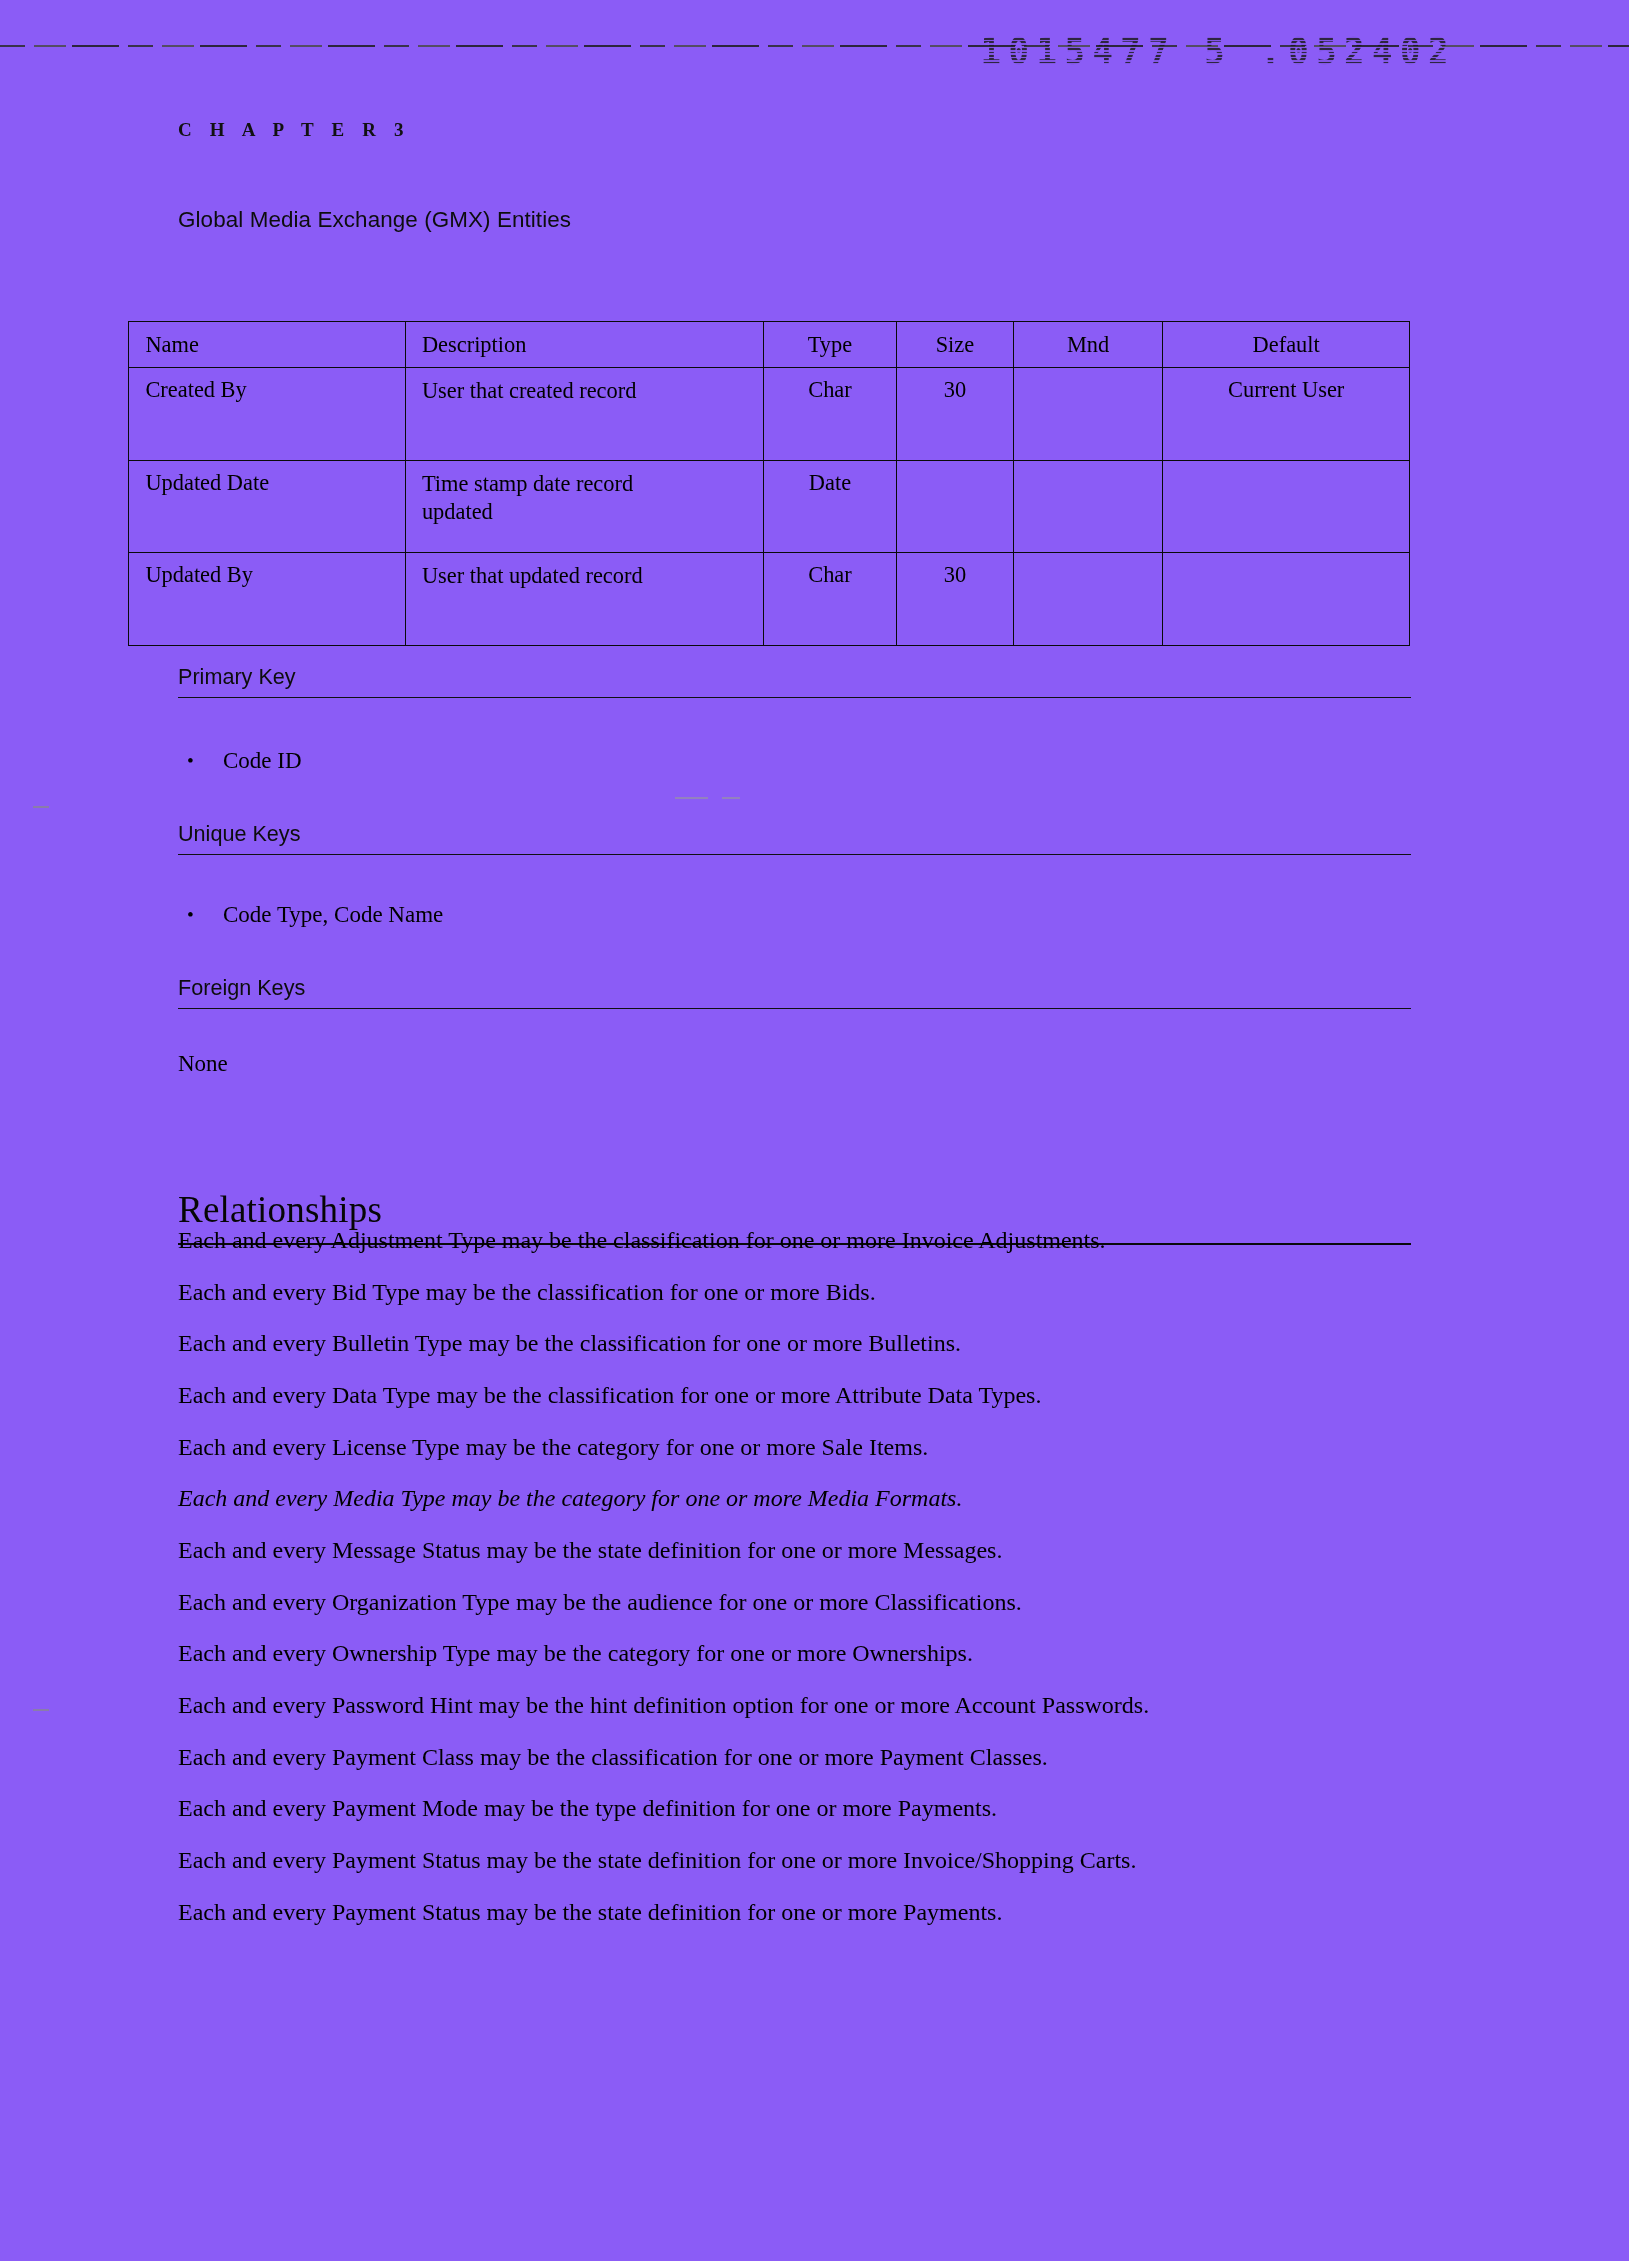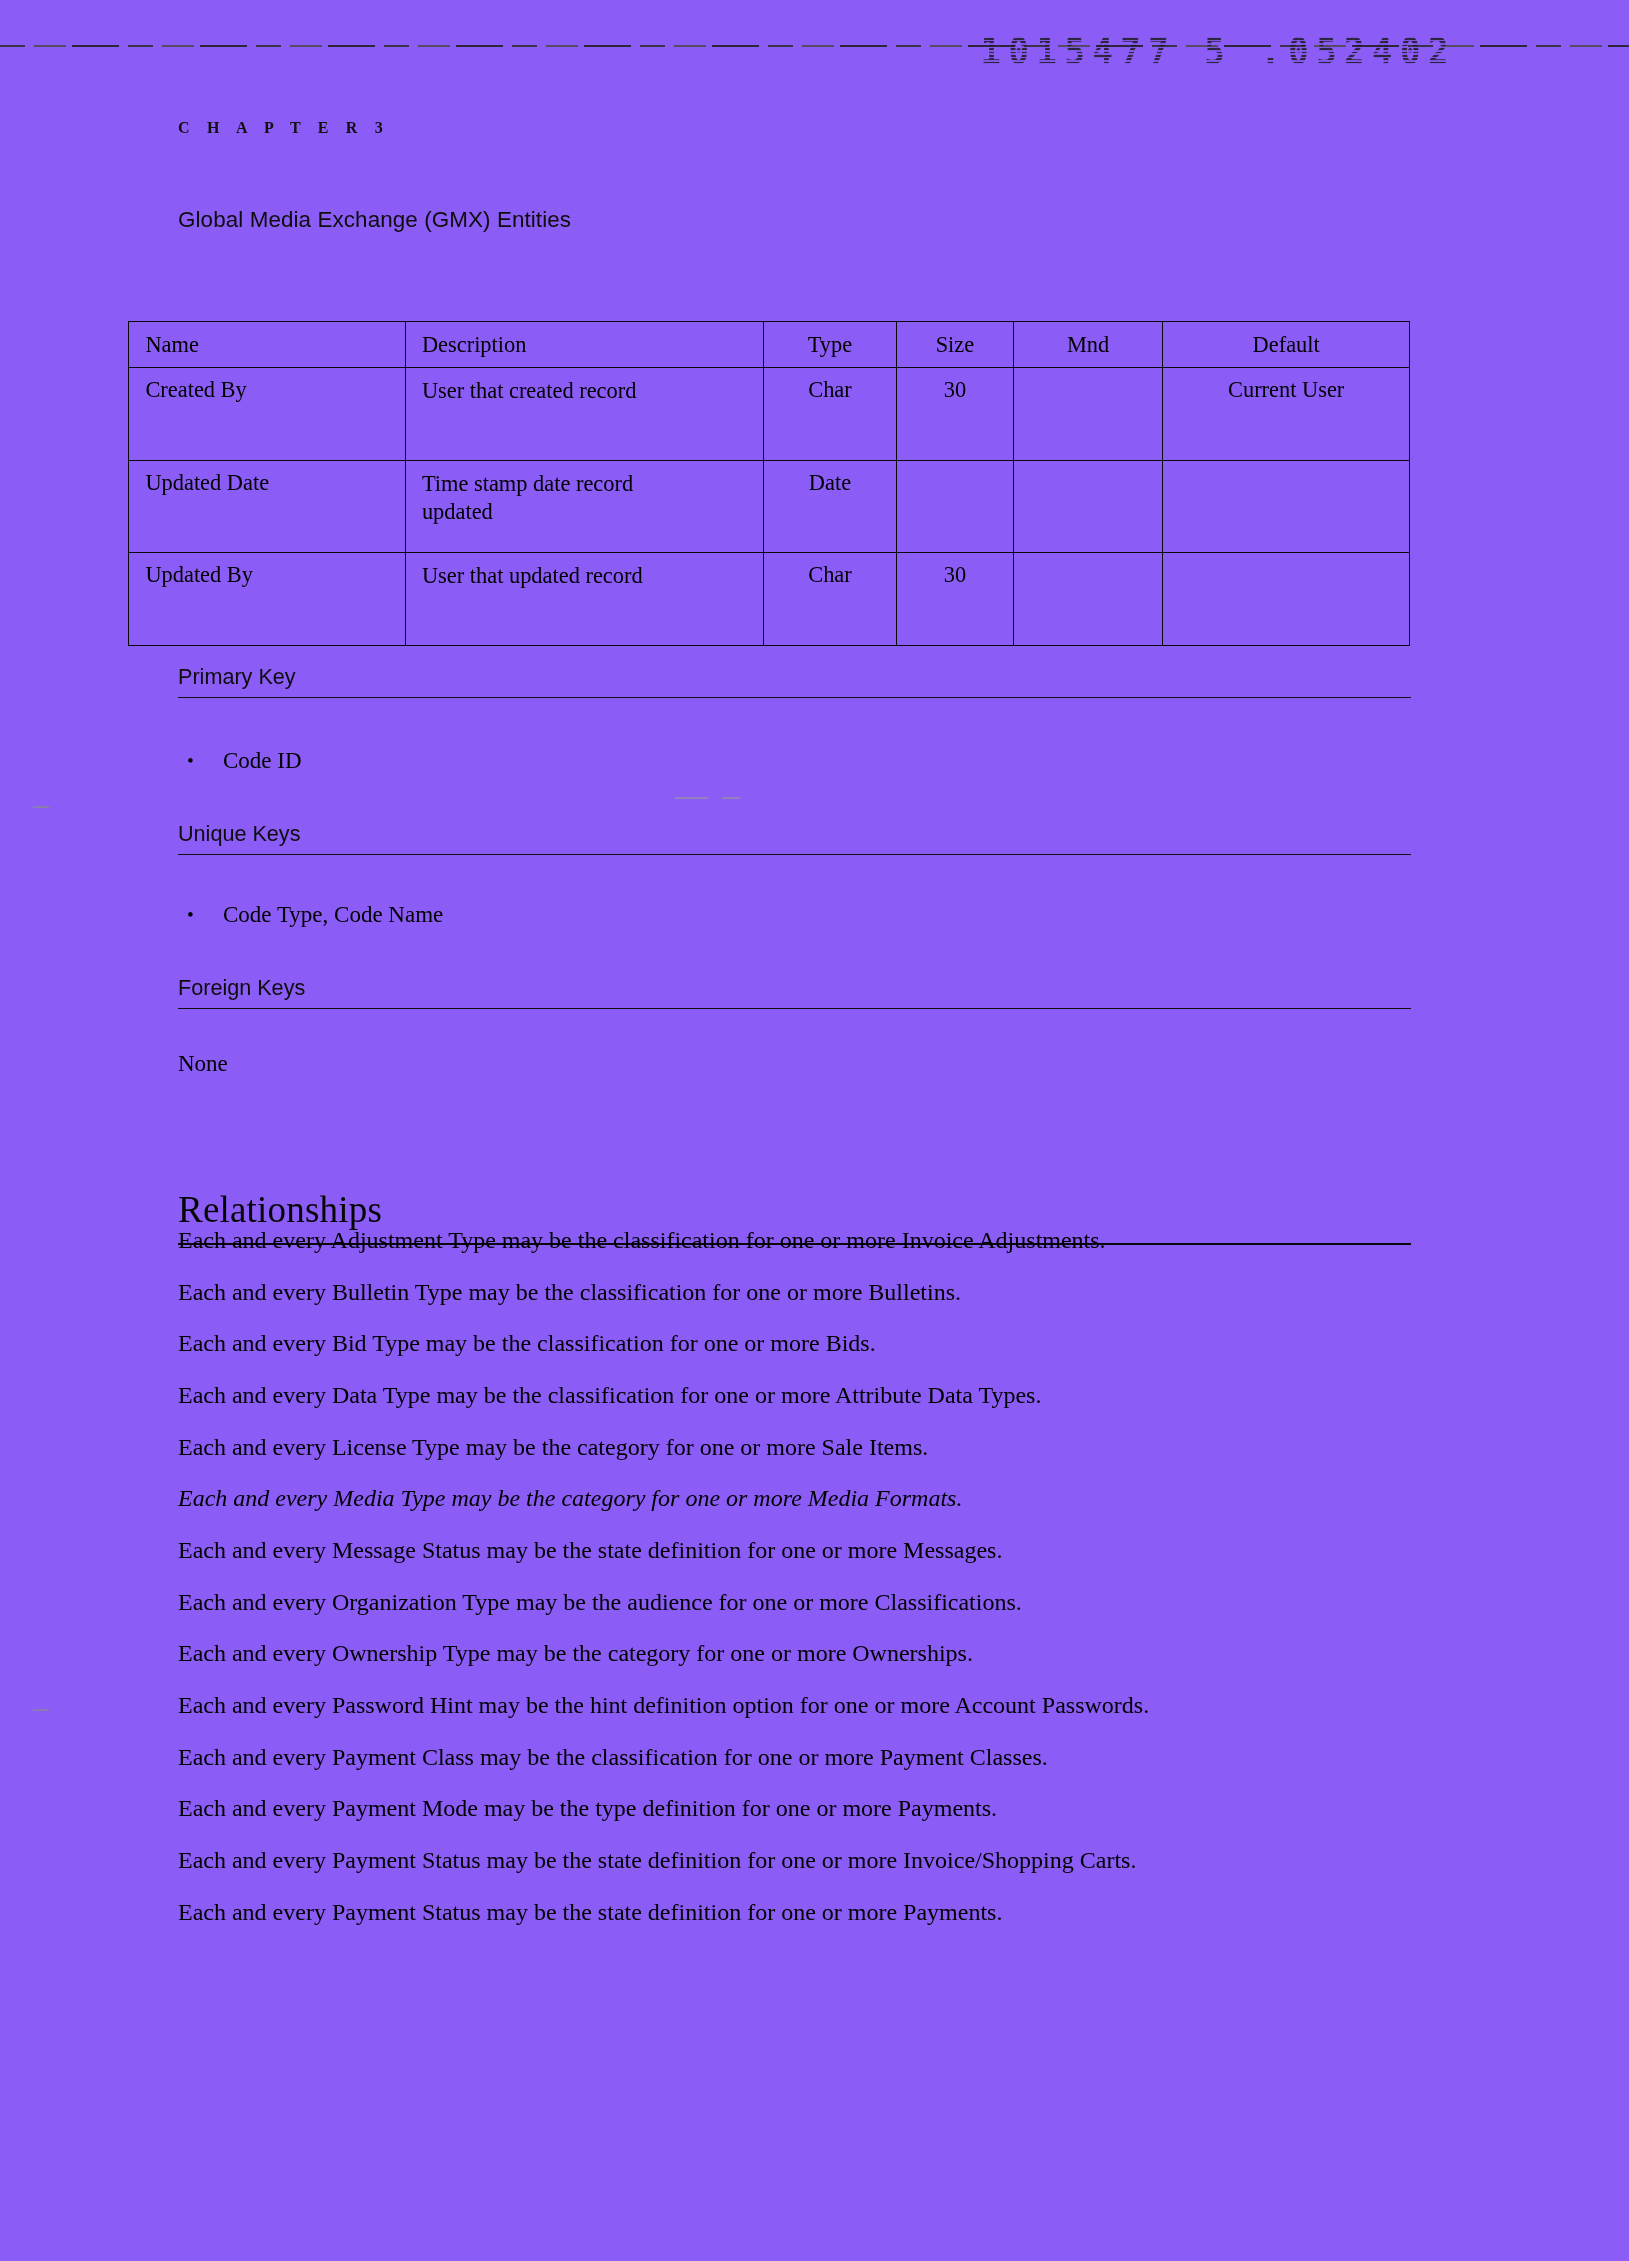--- a/index.html
+++ b/index.html
@@ -57,21 +57,21 @@
         #000 0px, #000 1.5px,
         rgba(0,0,0,0.10) 1.5px, rgba(0,0,0,0.10) 3px);
   }
 
   
   .chapter-label {
     position: absolute;
     left: 178px;
     top: 119px;
     font-family: "Liberation Serif", "DejaVu Serif", serif;
-    font-size: 16px;
+    font-size: 19px;
     font-weight: 700;
     letter-spacing: 6.7px;
     color: #111;
   }
 
   
   .entity-subtitle {
     position: absolute;
     left: 178px;
     top: 207px;
@@ -300,22 +300,22 @@
   </div>
   <div class="plain-line" style="top:1051px;">None</div>
 
   <div class="major-head" style="top:1140px;">
     <span>Relationships</span>
     <span class="rule"></span>
   </div>
 
   <div class="rel-list">
     <p class="rel-item">Each and every Adjustment Type may be the classification for one or more Invoice Adjustments.</p>
+    <p class="rel-item">Each and every Bid Type may be the classification for one or more Bids.</p>
     <p class="rel-item">Each and every Bulletin Type may be the classification for one or more Bulletins.</p>
-    <p class="rel-item">Each and every Bid Type may be the classification for one or more Bids.</p>
     <p class="rel-item">Each and every Data Type may be the classification for one or more Attribute Data Types.</p>
     <p class="rel-item">Each and every License Type may be the category for one or more Sale Items.</p>
     <p class="rel-item italic">Each and every Media Type may be the category for one or more Media Formats.</p>
     <p class="rel-item">Each and every Message Status may be the state definition for one or more Messages.</p>
     <p class="rel-item">Each and every Organization Type may be the audience for one or more Classifications.</p>
     <p class="rel-item">Each and every Ownership Type may be the category for one or more Ownerships.</p>
     <p class="rel-item">Each and every Password Hint may be the hint definition option for one or more Account Passwords.</p>
     <p class="rel-item">Each and every Payment Class may be the classification for one or more Payment Classes.</p>
     <p class="rel-item">Each and every Payment Mode may be the type definition for one or more Payments.</p>
     <p class="rel-item">Each and every Payment Status may be the state definition for one or more Invoice/Shopping Carts.</p>

